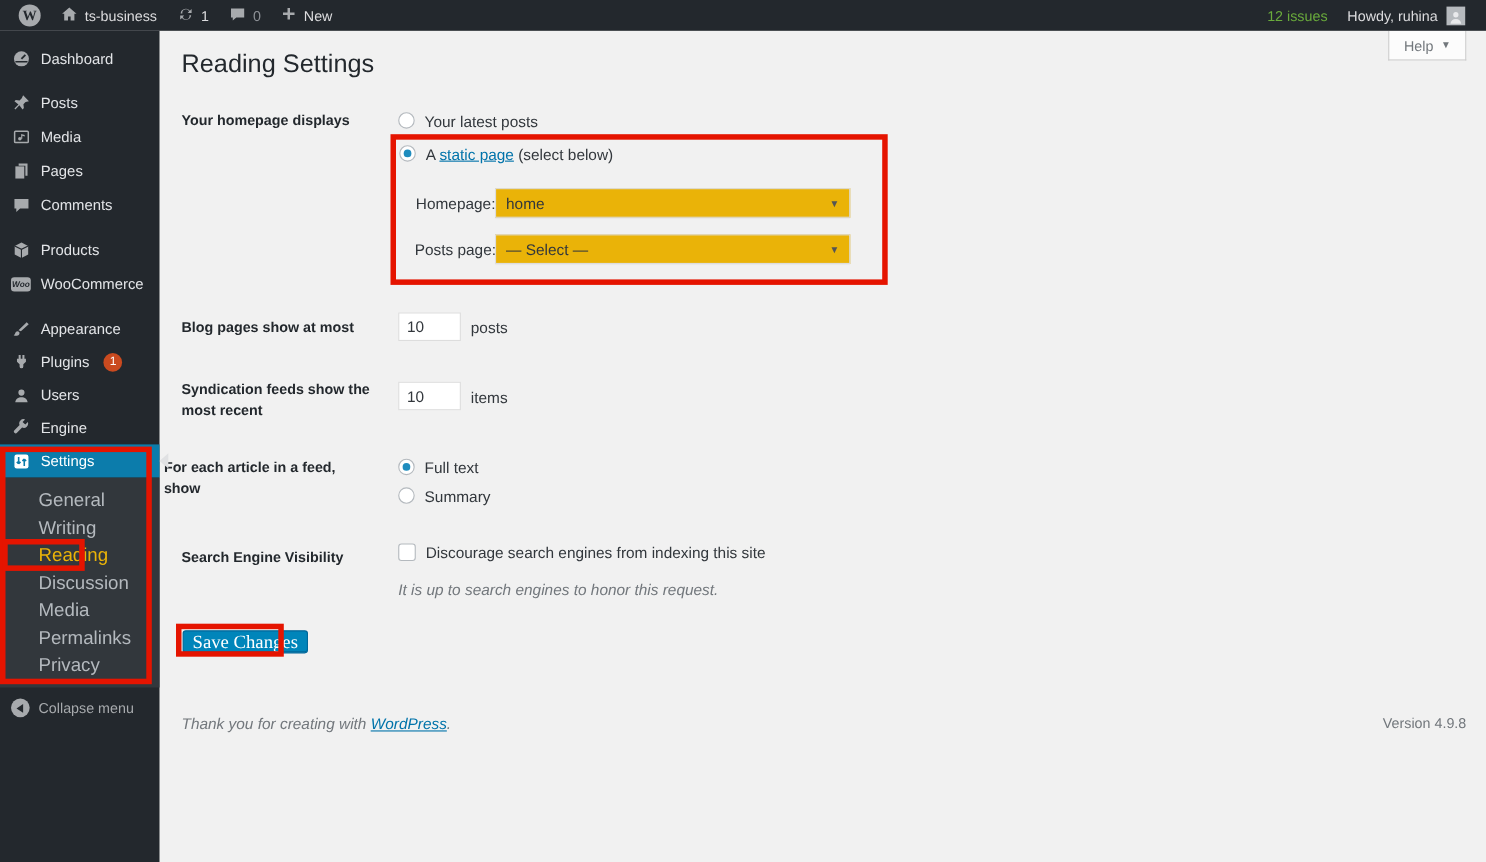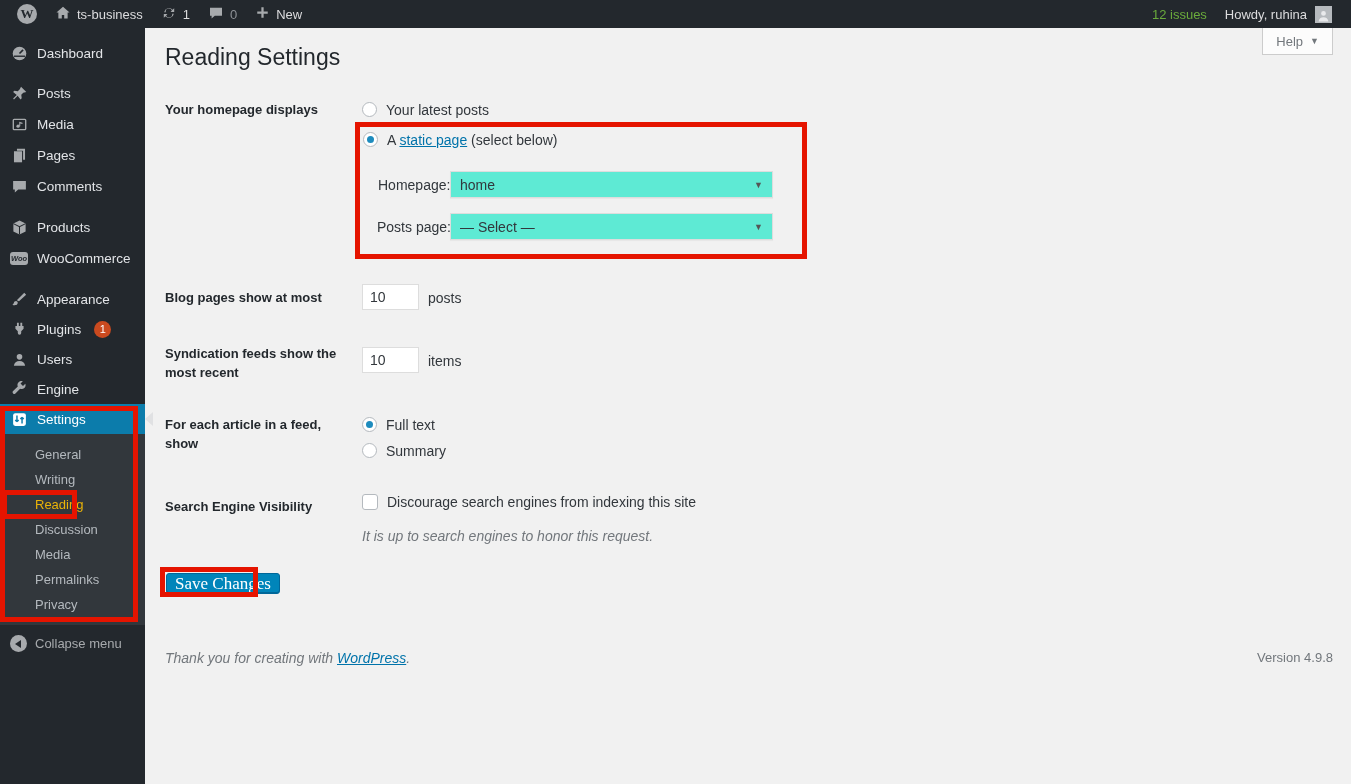--- a/index.html
+++ b/index.html
@@ -35,21 +35,21 @@
   .mi .ico{width:18px;display:flex;justify-content:center;color:#a7aaad}
   .grp2 .mi{height:30px}
   .sep1{height:9px}.sep2{height:10px}.sep3{height:10px}
   .mi.active{background:var(--active_bg);color:#fff}
   .mi.active .ico{color:#fff}
   .badge{margin-left:4px;min-width:17px;height:17px;border-radius:50%;background:var(--badge_orange);
     color:#fff;font-size:11px;display:inline-flex;align-items:center;justify-content:center;padding:0 2px}
   .woo-badge{background:#a7aaad;color:#23282d;border-radius:3px;font-size:7.5px;font-weight:bold;
     width:19px;height:13px;display:inline-flex;align-items:center;justify-content:center;font-style:italic}
   .submenu{background:var(--submenu_bg);padding:8px 0}
-  .smi{height:25px;display:flex;align-items:center;padding-left:35px;color:#b4b9be;font-size:13px;cursor:pointer}
+  .smi{height:25px;display:flex;align-items:center;padding-left:35px;color:#b4b9be;font-size:17px;cursor:pointer}
   .smi.current{color:#eab308;font-weight:normal}
   .collapse{margin-top:6px;height:25px;display:flex;align-items:center;gap:8px;padding-left:10px;
     color:#a7aaad;font-size:13px;cursor:pointer}
   .collapse .circ{width:17px;height:17px;border-radius:50%;background:#a7aaad;display:flex;align-items:center;justify-content:center}
   .collapse .circ span{width:0;height:0;border:4px solid transparent;border-right:6px solid #23282d;margin-left:-5px}
 
   
   .content{position:absolute;left:145px;top:28px;width:1206px;height:756px;background:var(--content_bg);color:#32373c}
   .help-tab{position:absolute;top:0;right:18px;height:27px;padding:0 13px;background:#fcfcfc;
     border:1px solid #ccc;border-top:none;display:flex;align-items:center;gap:7px;
@@ -61,21 +61,21 @@
   .fieldrow{position:absolute;display:flex;gap:9px}
   .ftext{font-size:14px;color:#32373c}
   .fnote{position:absolute;font-style:italic;color:#72777c;font-size:14px}
   .link{color:var(--accent);text-decoration:underline;cursor:pointer}
 
   .radio{width:15px;height:15px;border-radius:50%;background:#fff;border:1px solid #b4b9be;
     display:inline-block;position:relative;flex:0 0 auto;cursor:pointer}
   .radio.sel::after{content:'';position:absolute;inset:3px;border-radius:50%;background:var(--radio_dot)}
   .checkbox{width:16px;height:16px;background:#fff;border:1px solid #b4b9be;border-radius:3px;flex:0 0 auto;cursor:pointer}
 
-  .select{position:absolute;width:323px;height:27px;background:#5eead4;border:1px solid #ddd;
+  .select{position:absolute;width:323px;height:27px;background:#eab308;border:1px solid #ddd;
     display:flex;align-items:center;justify-content:space-between;padding:0 9px;
     font-size:14px;color:#32373c;cursor:pointer;box-shadow:0 1px 1px rgba(0,0,0,.04)}
   .select .caret{font-size:9px;color:#555}
   .sublabel{position:absolute;font-size:14px;color:#32373c}
   .numinput{position:absolute;width:57px;height:26px;border:1px solid #ddd;background:#fff;
     padding:0 7px;font-size:14px;color:#32373c;font-family:"Liberation Sans",sans-serif}
   .suffix{position:absolute;font-size:14px;color:#32373c}
 
   .btn-primary{position:absolute;height:21px;padding:0 8px;background:var(--button_bg);
     border:1px solid var(--button_border);border-radius:3px;color:#fff;font-size:17px;
@@ -310,21 +310,21 @@
   </div>
 
   <div class="flabel" style="left:20px;top:261px">Blog pages show at most</div>
   <input class="numinput" style="left: 217px; top: 256px;" value="10">
   <div class="suffix" style="left:283px;top:262px">posts</div>
 
   <div class="flabel" style="left:20px;top:317px;width:172px">Syndication feeds show the most recent</div>
   <input class="numinput" style="left: 217px; top: 319px;" value="10">
   <div class="suffix" style="left:283px;top:325px">items</div>
 
-  <div class="flabel" style="left:20px;top:388px;width:172px">For each article in a feed, show</div>
+  <div class="flabel" style="left:4px;top:388px;width:172px">For each article in a feed, show</div>
   <div class="fieldrow" style="left:217px;top:389px">
     <span class="radio sel"></span>
     <span class="ftext">Full text</span>
   </div>
   <div class="fieldrow" style="left:217px;top:415px">
     <span class="radio"></span>
     <span class="ftext">Summary</span>
   </div>
 
   <div class="flabel" style="left:20px;top:470px">Search Engine Visibility</div>

